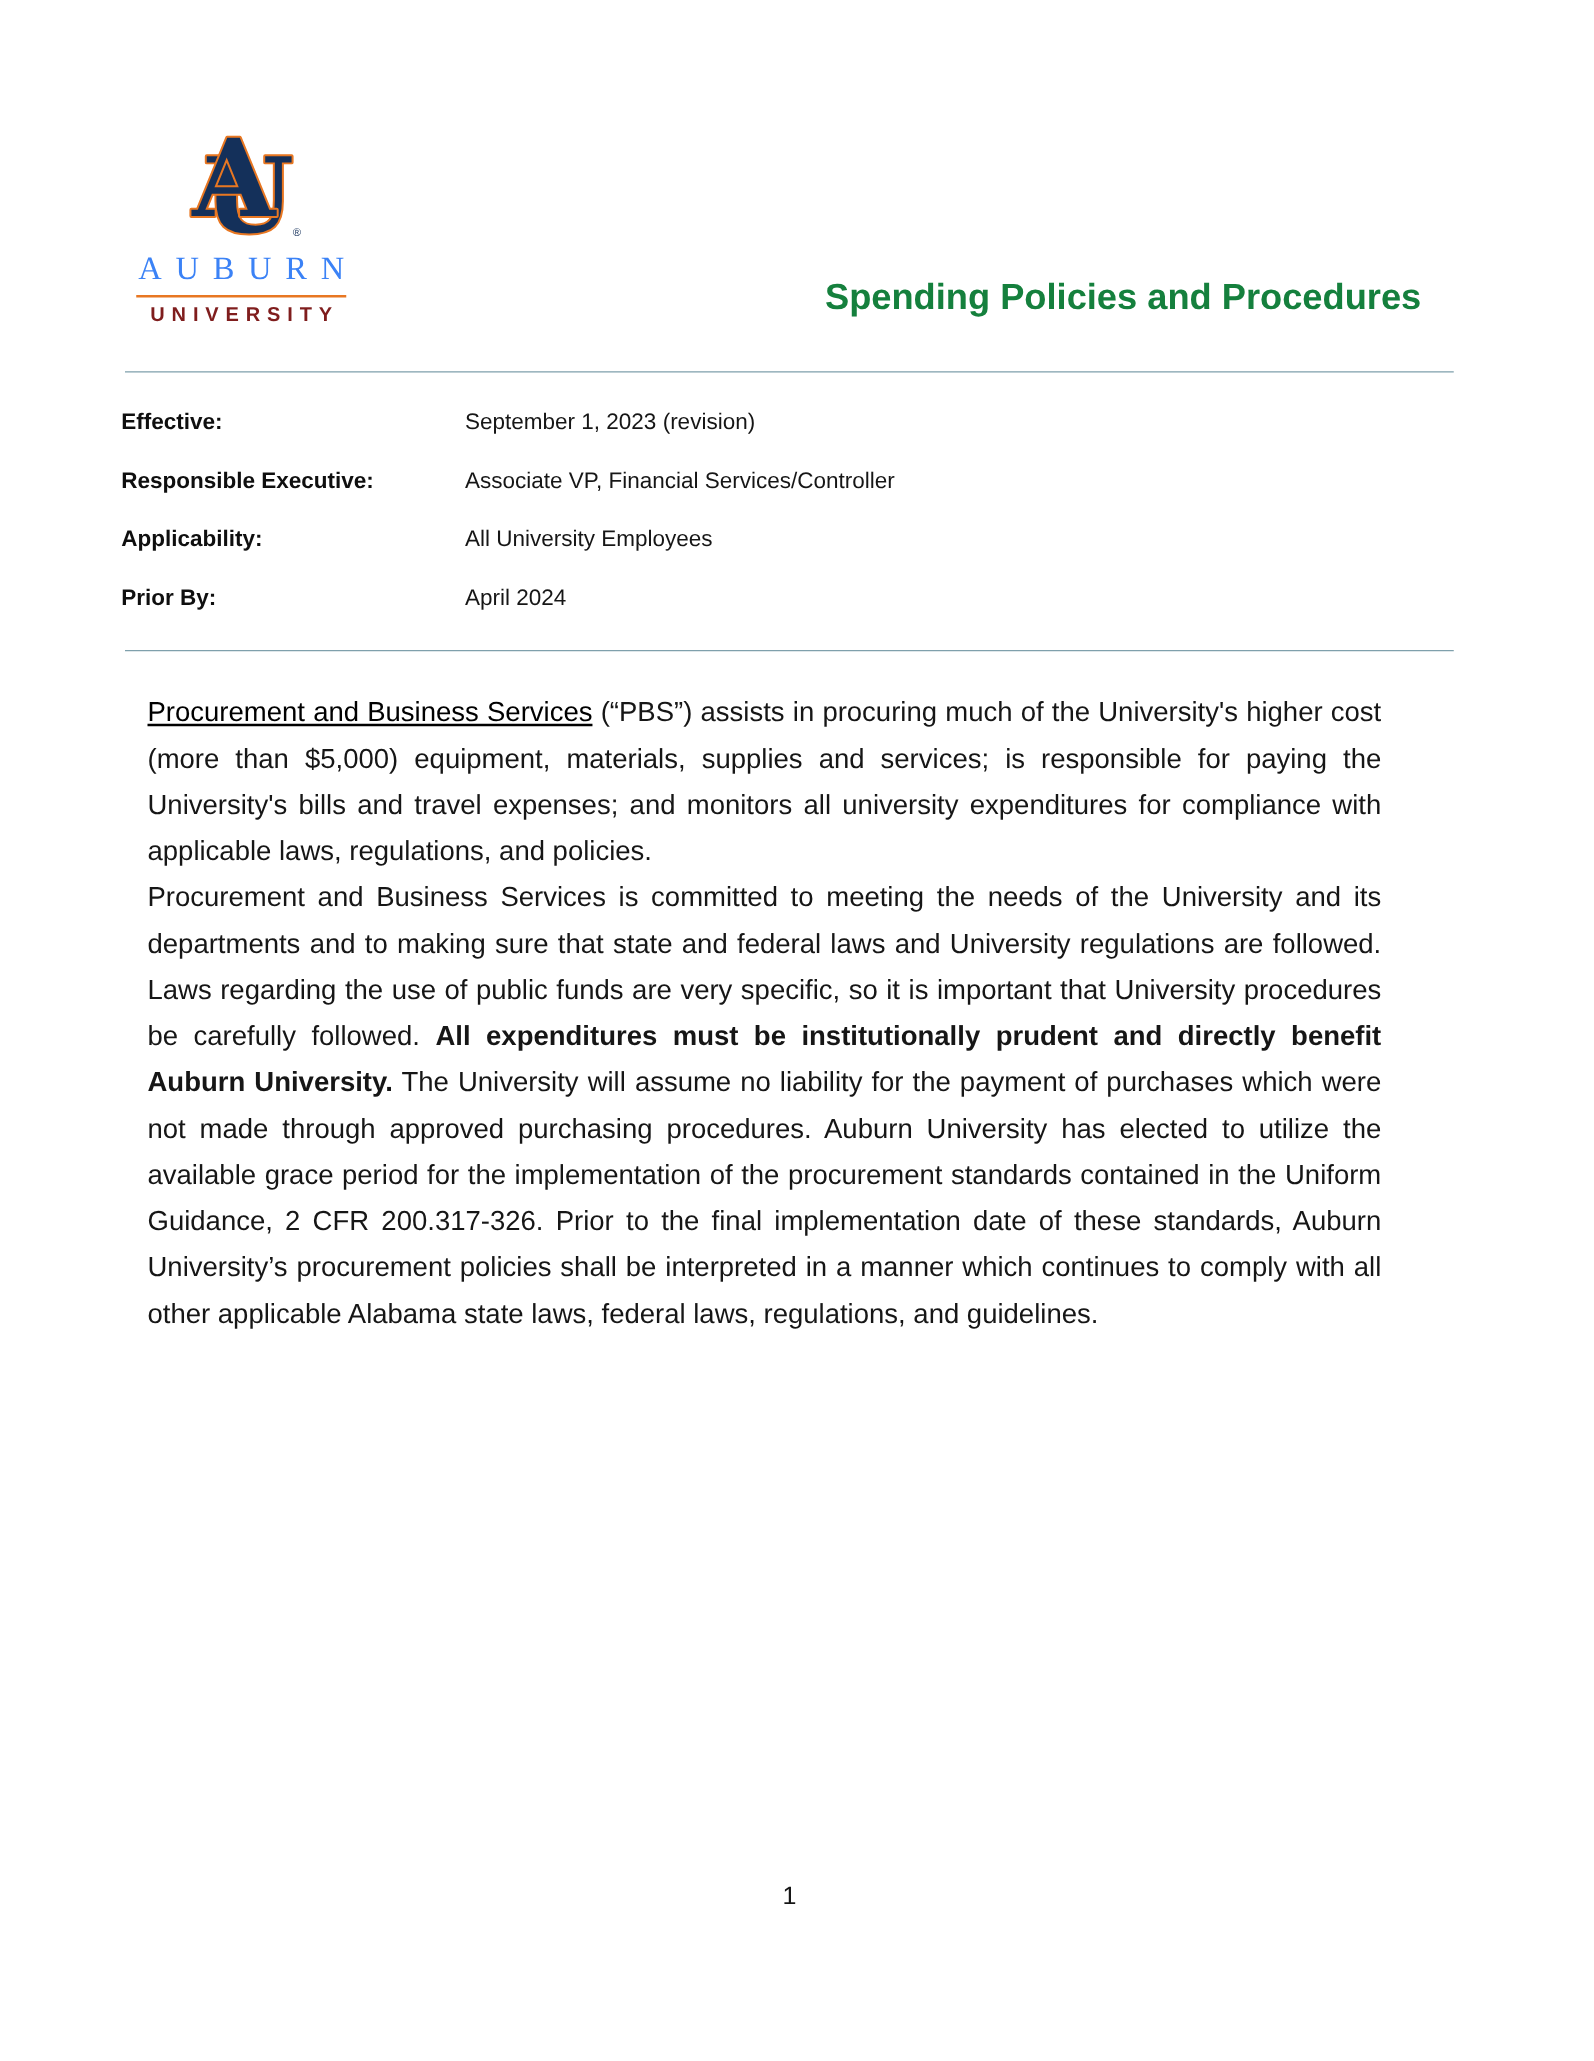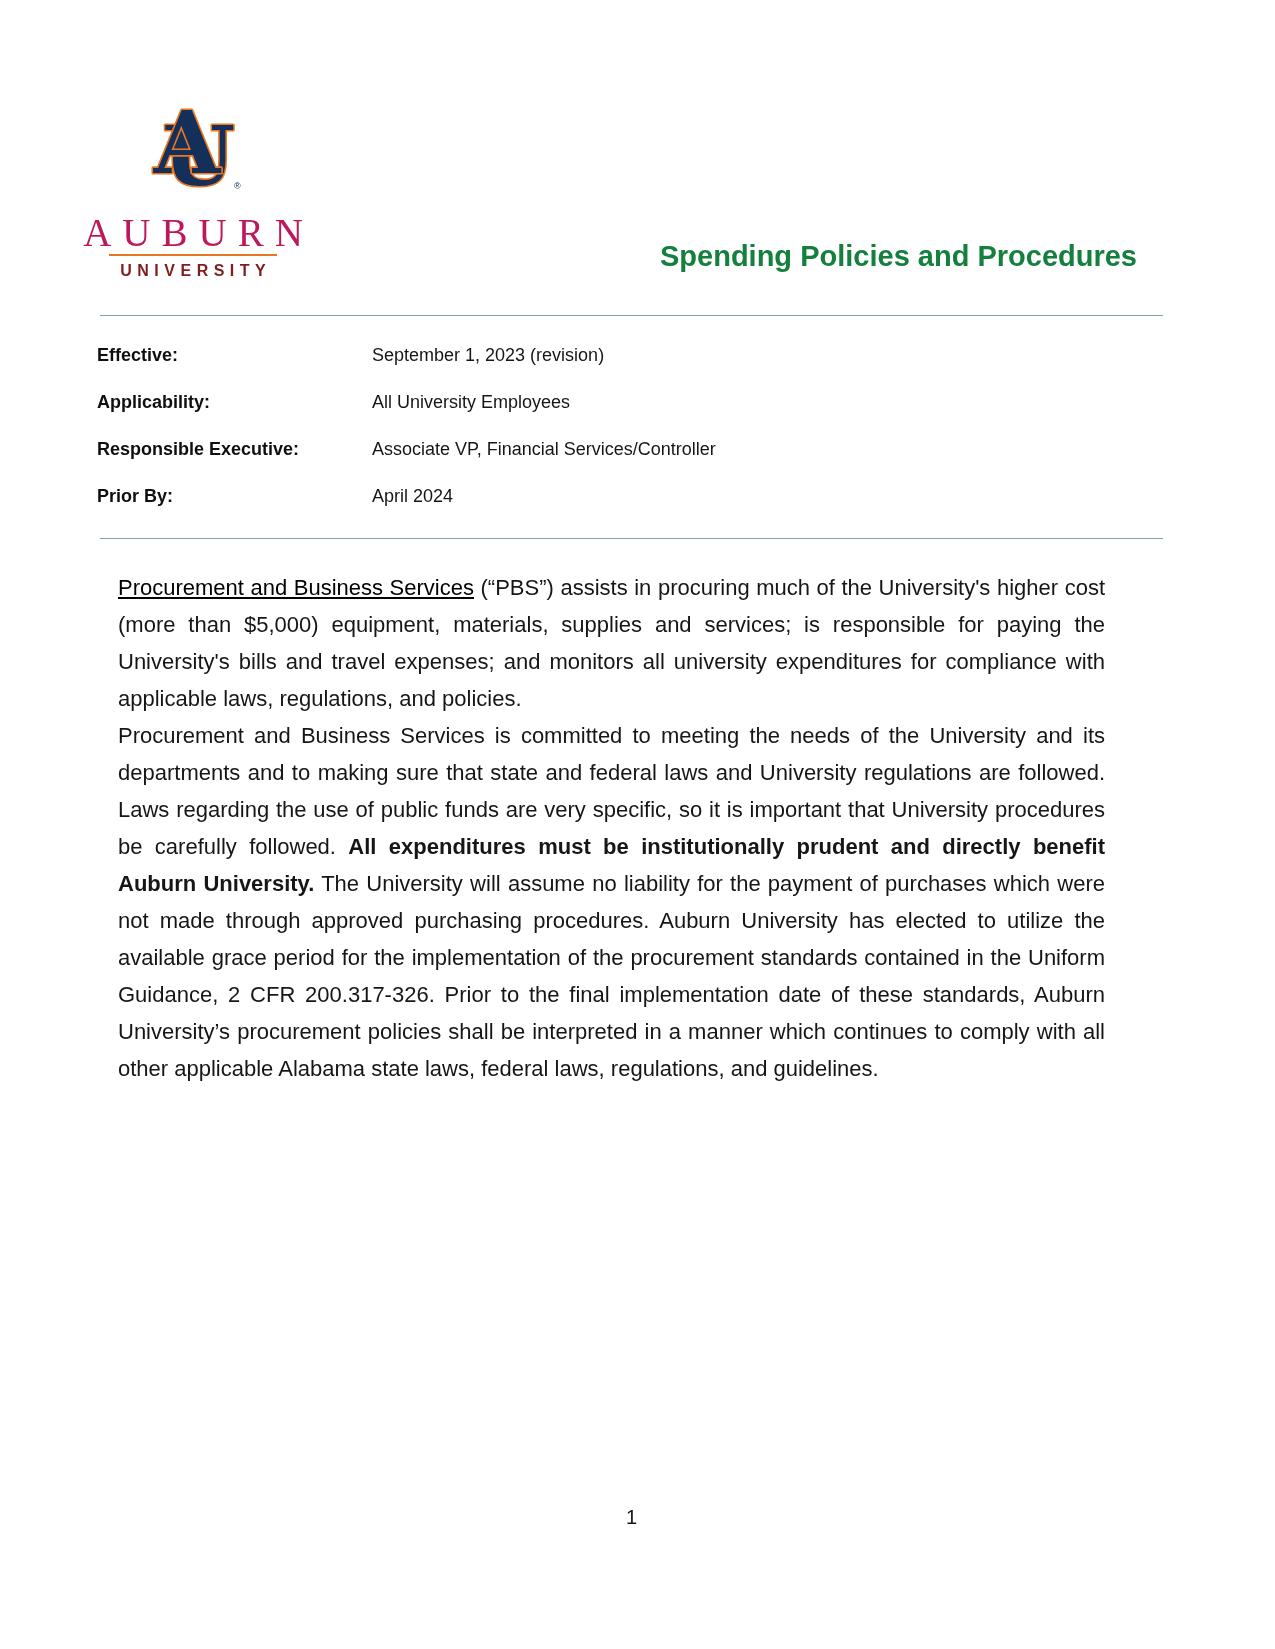--- a/index.html
+++ b/index.html
@@ -38,25 +38,25 @@
     paint-order: stroke fill;
   }
   .au-mark .reg {
     stroke: none;
     font-size: 10px;
     font-weight: normal;
     font-family: "Liberation Sans", sans-serif;
   }
   .logo-wordmark {
     font-family: "Liberation Serif", serif;
-    font-size: 39px;
+    font-size: 26px;
     letter-spacing: 11px;
     margin-right: -11px; 
-    color: #be185d;
-    margin-top: 22px;
+    color: #3b82f6;
+    margin-top: 4px;
     line-height: 34px;
     white-space: nowrap;
   }
   .logo-divider {
     width: 168px;
     height: 2px;
     background: #E87722;
     margin: 4px 0 7px 0;
   }
   .logo-subwordmark {
@@ -147,26 +147,26 @@
   </div>
 
   <hr class="rule rule-header">
 
   <div class="metadata">
     <div class="meta-row">
       <div class="meta-label">Effective:</div>
       <div class="meta-value">September 1, 2023 (revision)</div>
     </div>
     <div class="meta-row">
+      <div class="meta-label">Responsible Executive:</div>
+      <div class="meta-value">Associate VP, Financial Services/Controller</div>
+    </div>
+    <div class="meta-row">
       <div class="meta-label">Applicability:</div>
       <div class="meta-value">All University Employees</div>
-    </div>
-    <div class="meta-row">
-      <div class="meta-label">Responsible Executive:</div>
-      <div class="meta-value">Associate VP, Financial Services/Controller</div>
     </div>
     <div class="meta-row">
       <div class="meta-label">Prior By:</div>
       <div class="meta-value">April 2024</div>
     </div>
   </div>
 
   <hr class="rule rule-section">
 
   <div class="body-section">

